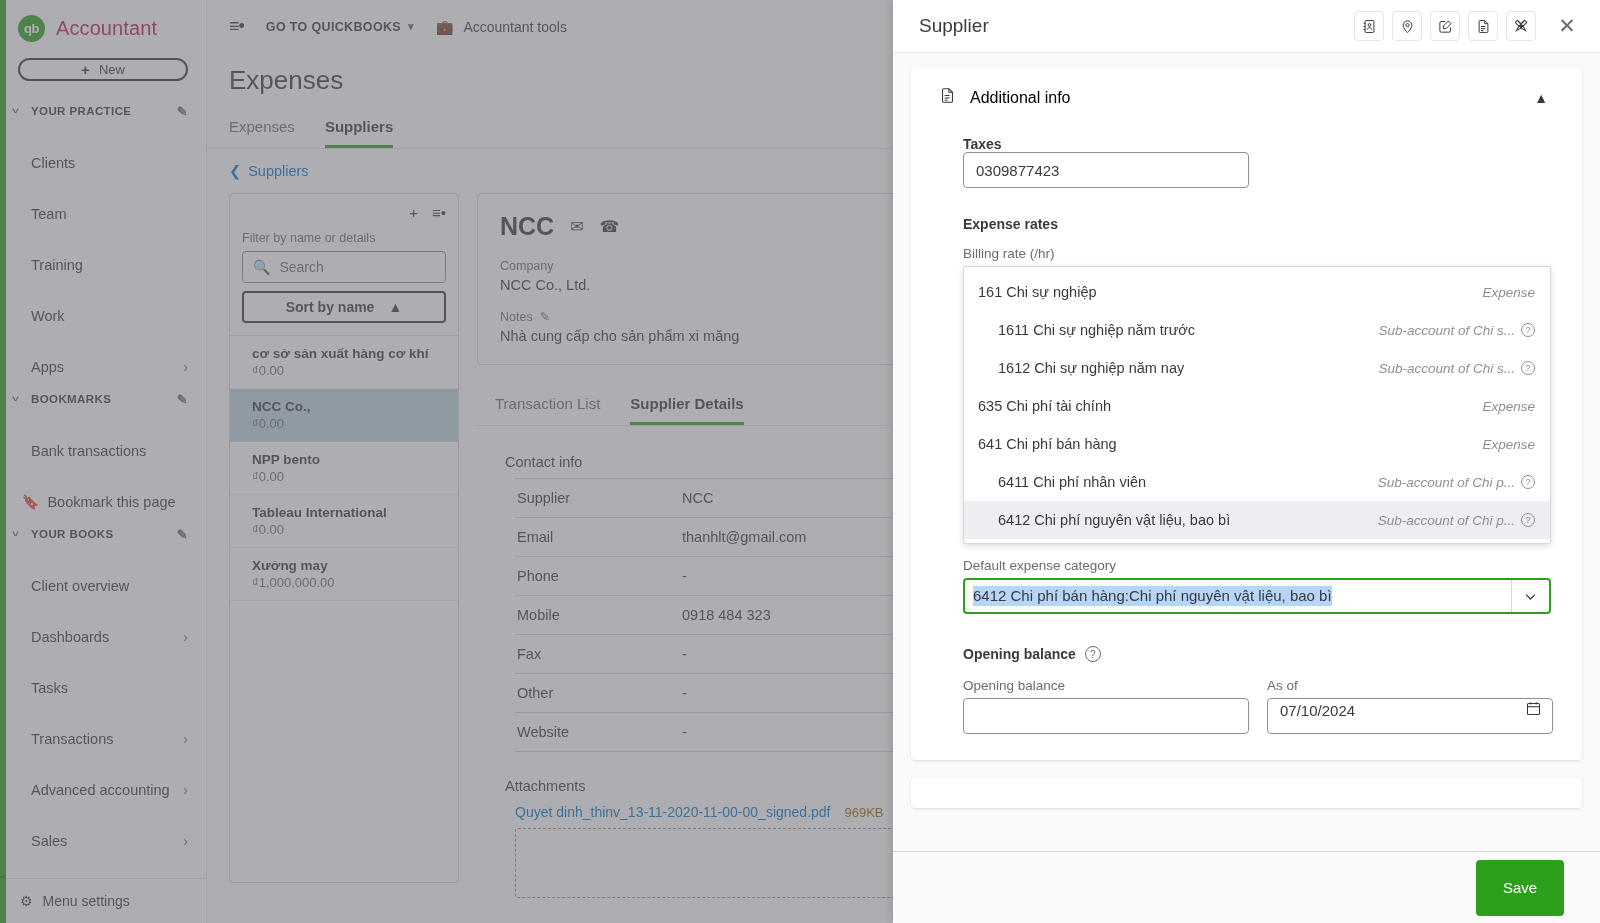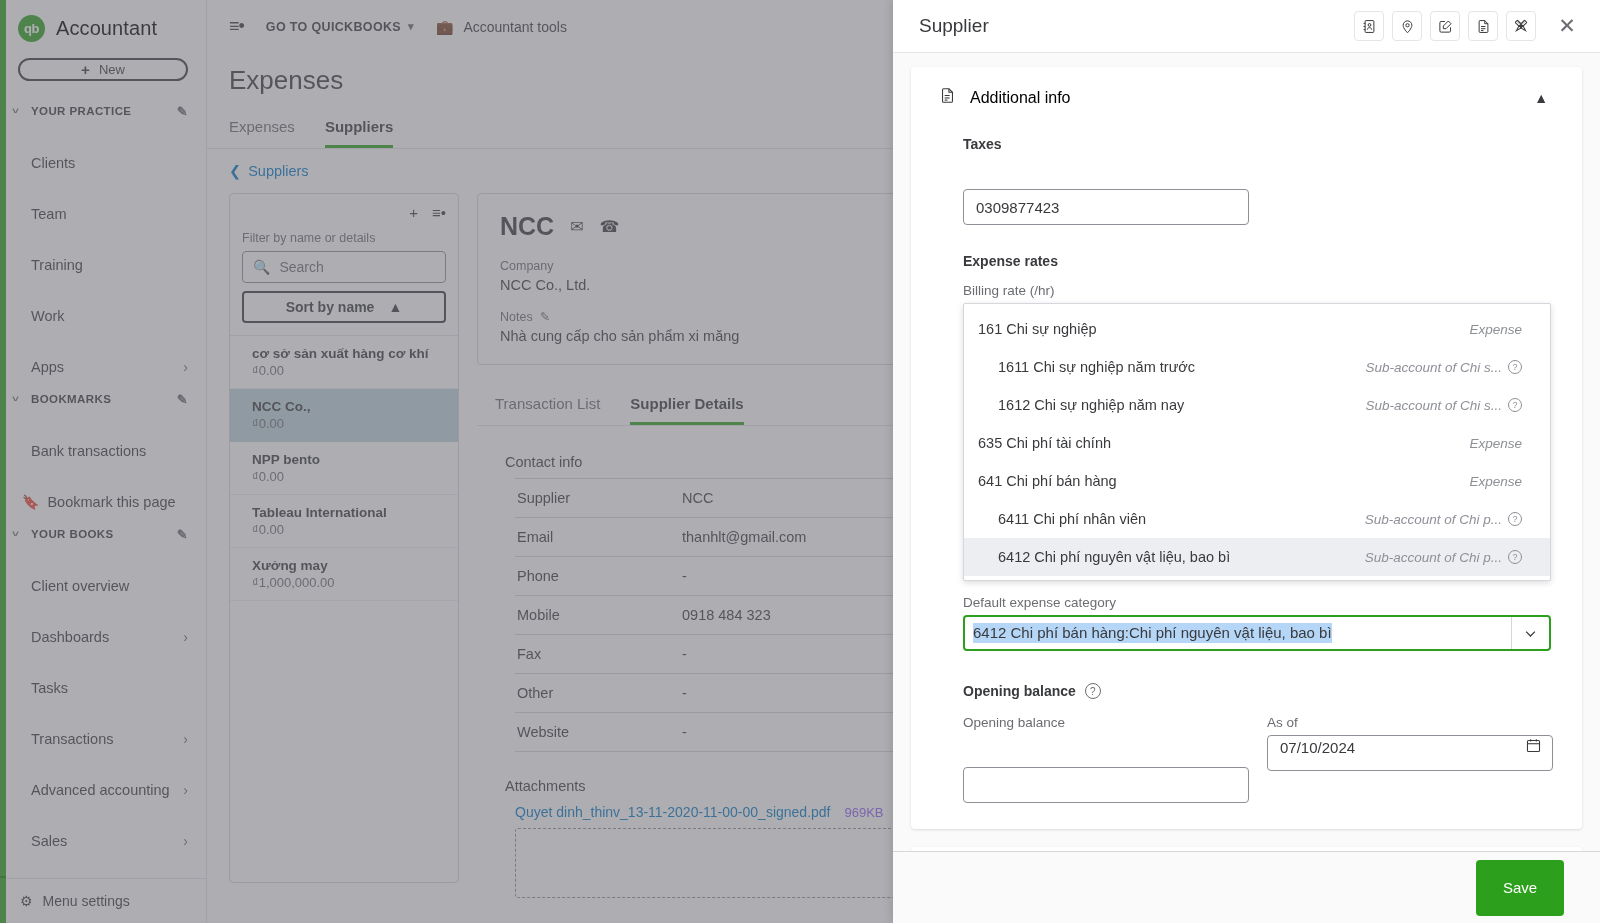--- a/index.html
+++ b/index.html
@@ -28,21 +28,21 @@
     background: #2ca01c;
   }
   .brand { display: flex; align-items: center; gap: 11px; padding: 15px 0 10px 18px; }
   .qb-logo {
     width: 27px; height: 27px; border-radius: 50%;
     background: #2ca01c; color: #fff;
     font-size: 13px; font-weight: bold;
     display: flex; align-items: center; justify-content: center;
     letter-spacing: -0.5px;
   }
-  .brand-name { font-size: 20px; color: #000000; letter-spacing: .1px; }
+  .brand-name { font-size: 20px; color: #be185d; letter-spacing: .1px; }
 
   .new-btn {
     margin: 6px 18px 14px 18px;
     height: 27px; border: 2px solid #393a3d; border-radius: 15px;
     background: #fff; display: flex; align-items: center; justify-content: center;
     gap: 9px; font-size: 13px; color: #393a3d; cursor: pointer;
   }
   .new-btn .plus { font-size: 15px; font-weight: bold; line-height: 1; }
 
   .nav-scroll { flex: 1 1 auto; overflow: hidden; }
@@ -143,21 +143,21 @@
 
   .section-title { font-size: 14.5px; color: #393a3d; margin: 28px 0 0 28px; }
   .info-table { margin: 8px 0 0 38px; border-top: 1px solid #d4d7dc; }
   .info-row { display: flex; border-bottom: 1px solid #d4d7dc; padding: 11px 0 11px 2px; }
   .info-key { width: 165px; font-size: 14.5px; color: #393a3d; }
   .info-val { font-size: 14.5px; color: #393a3d; }
 
   .attach-title { font-size: 14.5px; color: #393a3d; margin: 26px 0 0 28px; }
   .attach-row { margin: 10px 0 0 38px; font-size: 14px; display: flex; gap: 14px; align-items: baseline; }
   .attach-link { color: #0077c5; cursor: pointer; }
-  .attach-size { color: #8b5cf6; font-size: 13px; }
+  .attach-size { color: #a16207; font-size: 13px; }
   .attach-drop {
     margin: 8px 0 0 38px; height: 70px; border: 1px dashed #8d9096; border-radius: 3px;
     display: flex; align-items: center; justify-content: center;
     font-size: 14.5px; color: #0077c5; cursor: pointer;
   }
 
   
   #dim {
     position: absolute; inset: 0;
     background: rgba(107,108,114,.55);
@@ -200,33 +200,33 @@
   .card-head .title { font-size: 16px; color: #000000; }
   .card-head .collapse { margin-left: auto; color: #393a3d; font-size: 14px; cursor: pointer; }
 
   .group-label { font-size: 14px; font-weight: bold; color: #393a3d; margin: 28px 0 0 24px; }
   .field-label { font-size: 13.5px; color: #6b6c72; margin: 14px 0 5px 24px; }
   .text-input {
     margin-left: 24px; height: 36px; border: 1px solid #8d9096; border-radius: 4px;
     background: #fff; display: flex; align-items: center; padding: 0 12px;
     font-size: 15px; color: #393a3d;
   }
-  .input-w1 { width: 286px; margin-top: 37px; }
+  .input-w1 { width: 286px; }
 
   
   .dropdown-wrap { position: relative; margin-left: 24px; }
   .dropdown {
     position: absolute; left: 0; top: 0; width: 588px;
     background: #fff; border: 1px solid #d4d7dc; border-radius: 2px;
     box-shadow: 0 2px 6px rgba(0,0,0,.14); z-index: 5;
     padding: 6px 0 4px 0;
   }
   .dd-item {
     height: 38px; display: flex; align-items: center;
-    padding: 0 28px 0 14px; cursor: pointer; font-size: 14.5px; color: #393a3d;
+    padding: 0 15px 0 14px; cursor: pointer; font-size: 14.5px; color: #393a3d;
   }
   .dd-item.sub { padding-left: 34px; }
   .dd-item.highlight { background: #eceef1; }
   .dd-right {
     margin-left: auto; font-style: italic; font-size: 13.5px; color: #8d9096;
     display: flex; align-items: center; gap: 6px; white-space: nowrap;
   }
   .q-circle {
     width: 14px; height: 14px; border-radius: 50%; border: 1px solid #8d9096;
     font-size: 9px; display: flex; align-items: center; justify-content: center;

